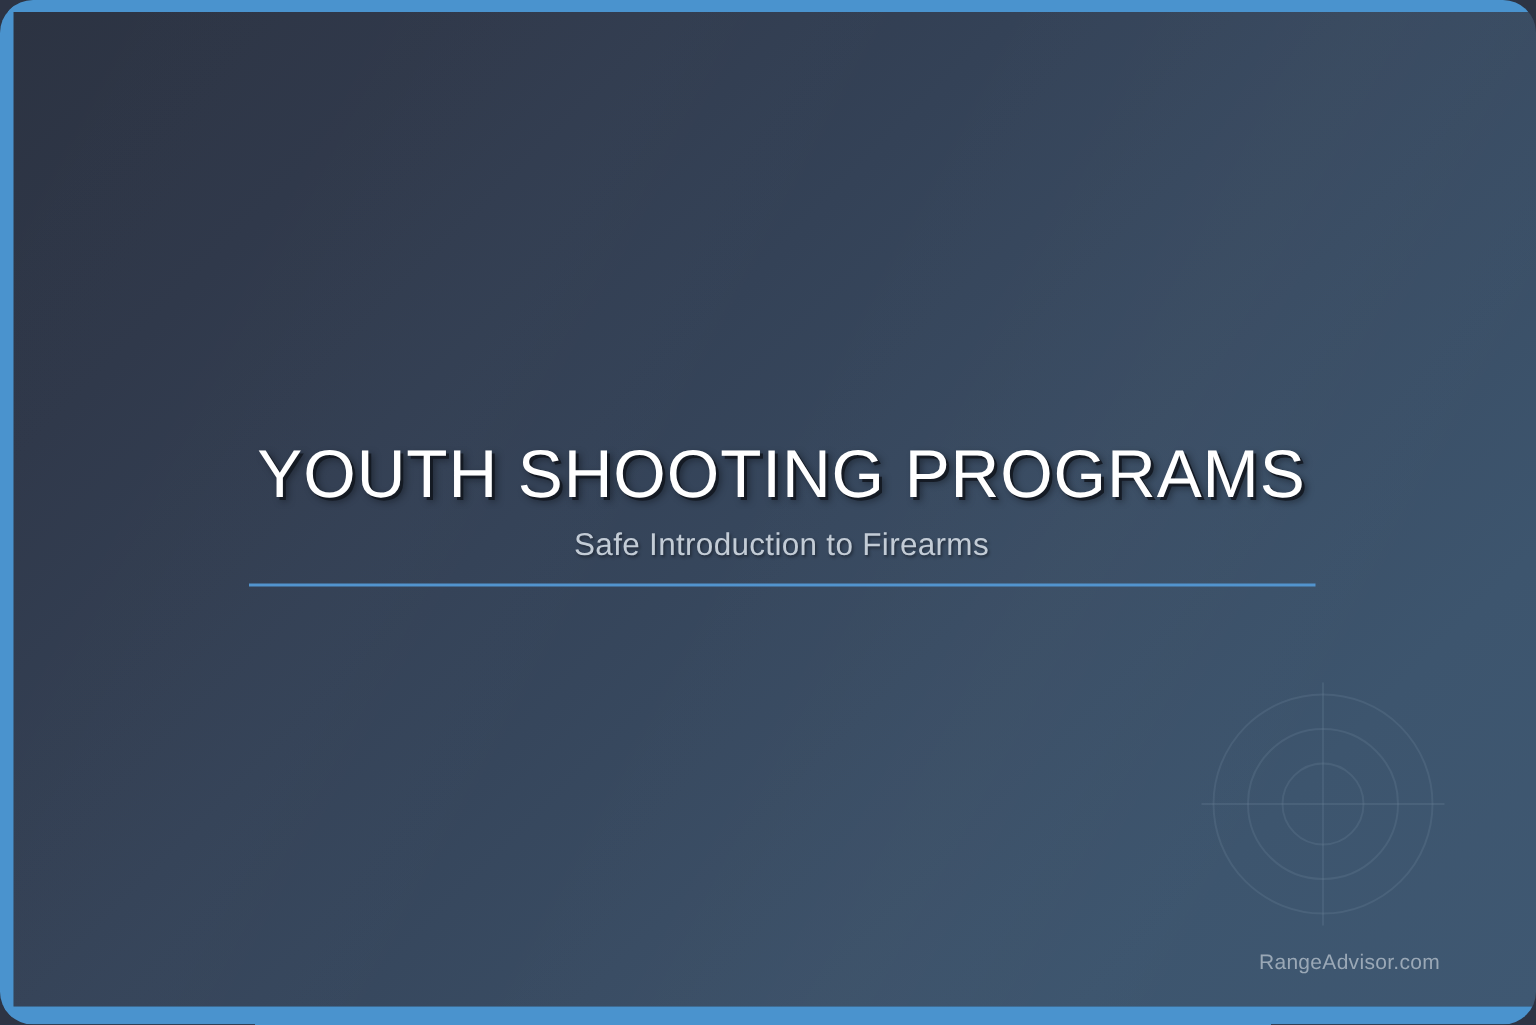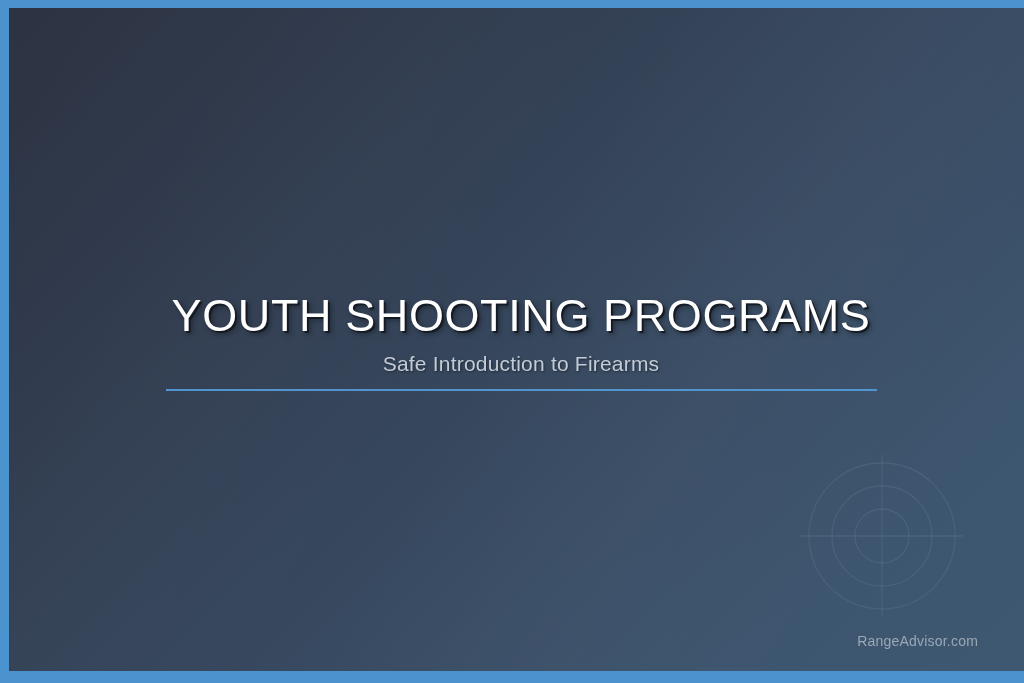--- a/index.html
+++ b/index.html
@@ -16,20 +16,21 @@
   }
 
   
   .slide {
     position: relative;
     width: 1024px;
     height: 683px;
     box-sizing: border-box;
     background: #2f3a4c;
     overflow: hidden;
+    border-radius: 22px;
   }
 
   
   .frame-bar {
     position: absolute;
     background: #4a93ce;
     z-index: 40;
   }
   .frame-top    { left: 0;  top: 0;    width: 1024px; height: 8px; }
   .frame-left   { left: 0;  top: 0;    width: 9px;    height: 683px; }
@@ -127,21 +128,21 @@
     top: 572px;
     width: 240px;
     height: 80px;
     z-index: 20;
   }
   .logo svg { display: block; }
 
   
   .footer-url {
     position: absolute;
-    right: 46px;
+    right: 64px;
     bottom: 22px;
     font-size: 14px;
     color: #9aa8b6;
     letter-spacing: 0.2px;
     z-index: 20;
     white-space: nowrap;
   }
 </style>
 </head>
 <body>

